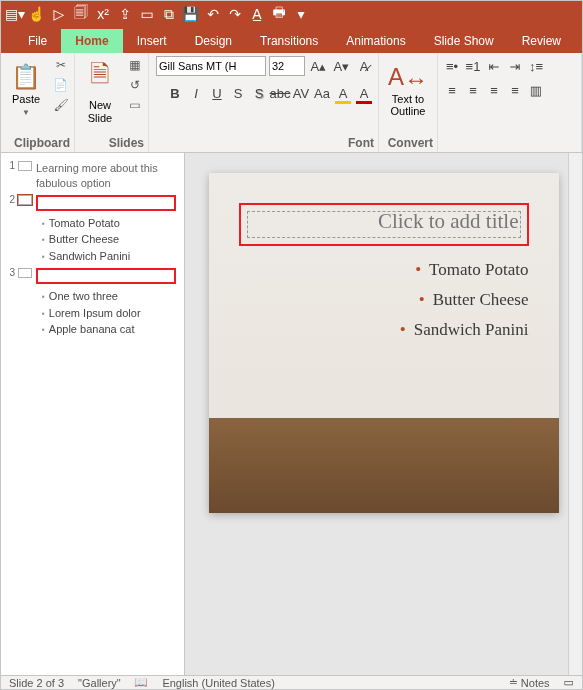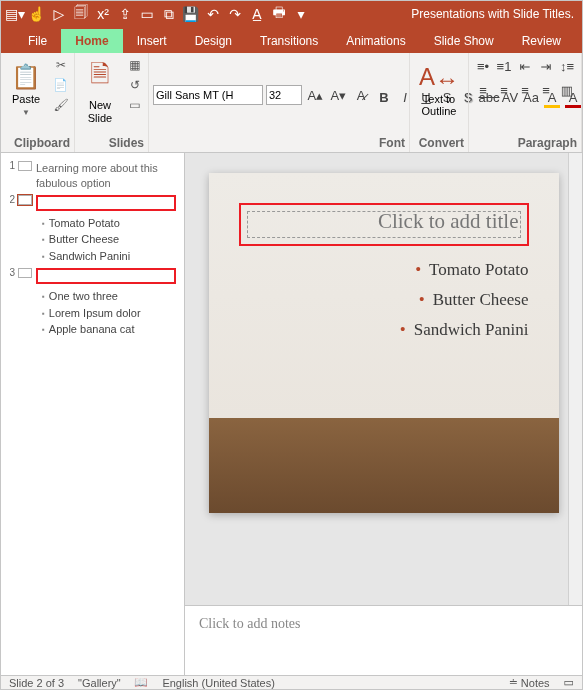--- a/index.html
+++ b/index.html
@@ -72,21 +72,20 @@
     <div class="qat-btn">⇪</div>
     <div class="qat-btn">▭</div>
     <div class="qat-btn">⧉</div>
     <div class="qat-btn">💾</div>
     <div class="qat-btn">↶</div>
     <div class="qat-btn">↷</div>
     <div class="qat-btn">A̲</div>
     <div class="qat-btn">🖶</div>
     <div class="qat-btn">▾</div>
   </div>
-  <div class="title">Presentations with Slide Titles.</div>
 </div>
 
 <div class="tabs">
   <div class="tab">File</div>
   <div class="tab active">Home</div>
   <div class="tab">Insert</div>
   <div class="tab">Design</div>
   <div class="tab">Transitions</div>
   <div class="tab">Animations</div>
   <div class="tab">Slide Show</div>
@@ -121,21 +120,21 @@
       <div class="mini-col">
         <div class="mini-btn">▦</div>
         <div class="mini-btn">↺</div>
         <div class="mini-btn">▭</div>
       </div>
     </div>
     <div class="ribbon-group-label">Slides</div>
   </div>
 
   <div class="ribbon-group" style="min-width:230px">
-    <div class="ribbon-group-content" style="align-items:center">
+    <div class="ribbon-group-content" style="flex-direction:column;align-items:flex-end">
       <div class="font-row">
         <input class="font-name-sel" value="Gill Sans MT (H" style="">
         <input class="font-size-sel" value="32" style="">
         <div class="fmt-btn">A▴</div>
         <div class="fmt-btn">A▾</div>
         <div class="fmt-btn">A̷</div>
       </div>
       <div class="font-row2">
         <div class="fmt-btn bold">B</div>
         <div class="fmt-btn italic">I</div>
@@ -173,21 +172,20 @@
         <div class="fmt-btn">↕≡</div>
       </div>
       <div class="para-row">
         <div class="fmt-btn">≡</div>
         <div class="fmt-btn">≡</div>
         <div class="fmt-btn">≡</div>
         <div class="fmt-btn">≡</div>
         <div class="fmt-btn">▥</div>
       </div>
     </div>
-    <div class="ribbon-group-label">Paragraph</div>
   </div>
 </div>
 
 <div class="workspace">
 
   <div class="outline-pane">
     <div class="slide-entry">
       <div class="slide-num">1</div>
       <div class="slide-icon"></div>
       <div class="slide-content">
@@ -224,23 +222,20 @@
           <div class="title-ph-text">Click to add title</div>
         </div>
         <div class="content-ph">
           <div class="content-bullet">Tomato Potato</div>
           <div class="content-bullet">Butter Cheese</div>
           <div class="content-bullet">Sandwich Panini</div>
         </div>
       </div>
       <div class="vscroll" style="position:absolute;right:0;top:0;bottom:0"></div>
     </div>
-    <div class="notes-pane">
-      <span>Click to add notes</span>
-    </div>
   </div>
 </div>
 
 <div class="statusbar">
   <span>Slide 2 of 3</span>
   <span>"Gallery"</span>
   <span>📖</span>
   <span>English (United States)</span>
   <div class="spacer"></div>
   <div class="sb-btn">

